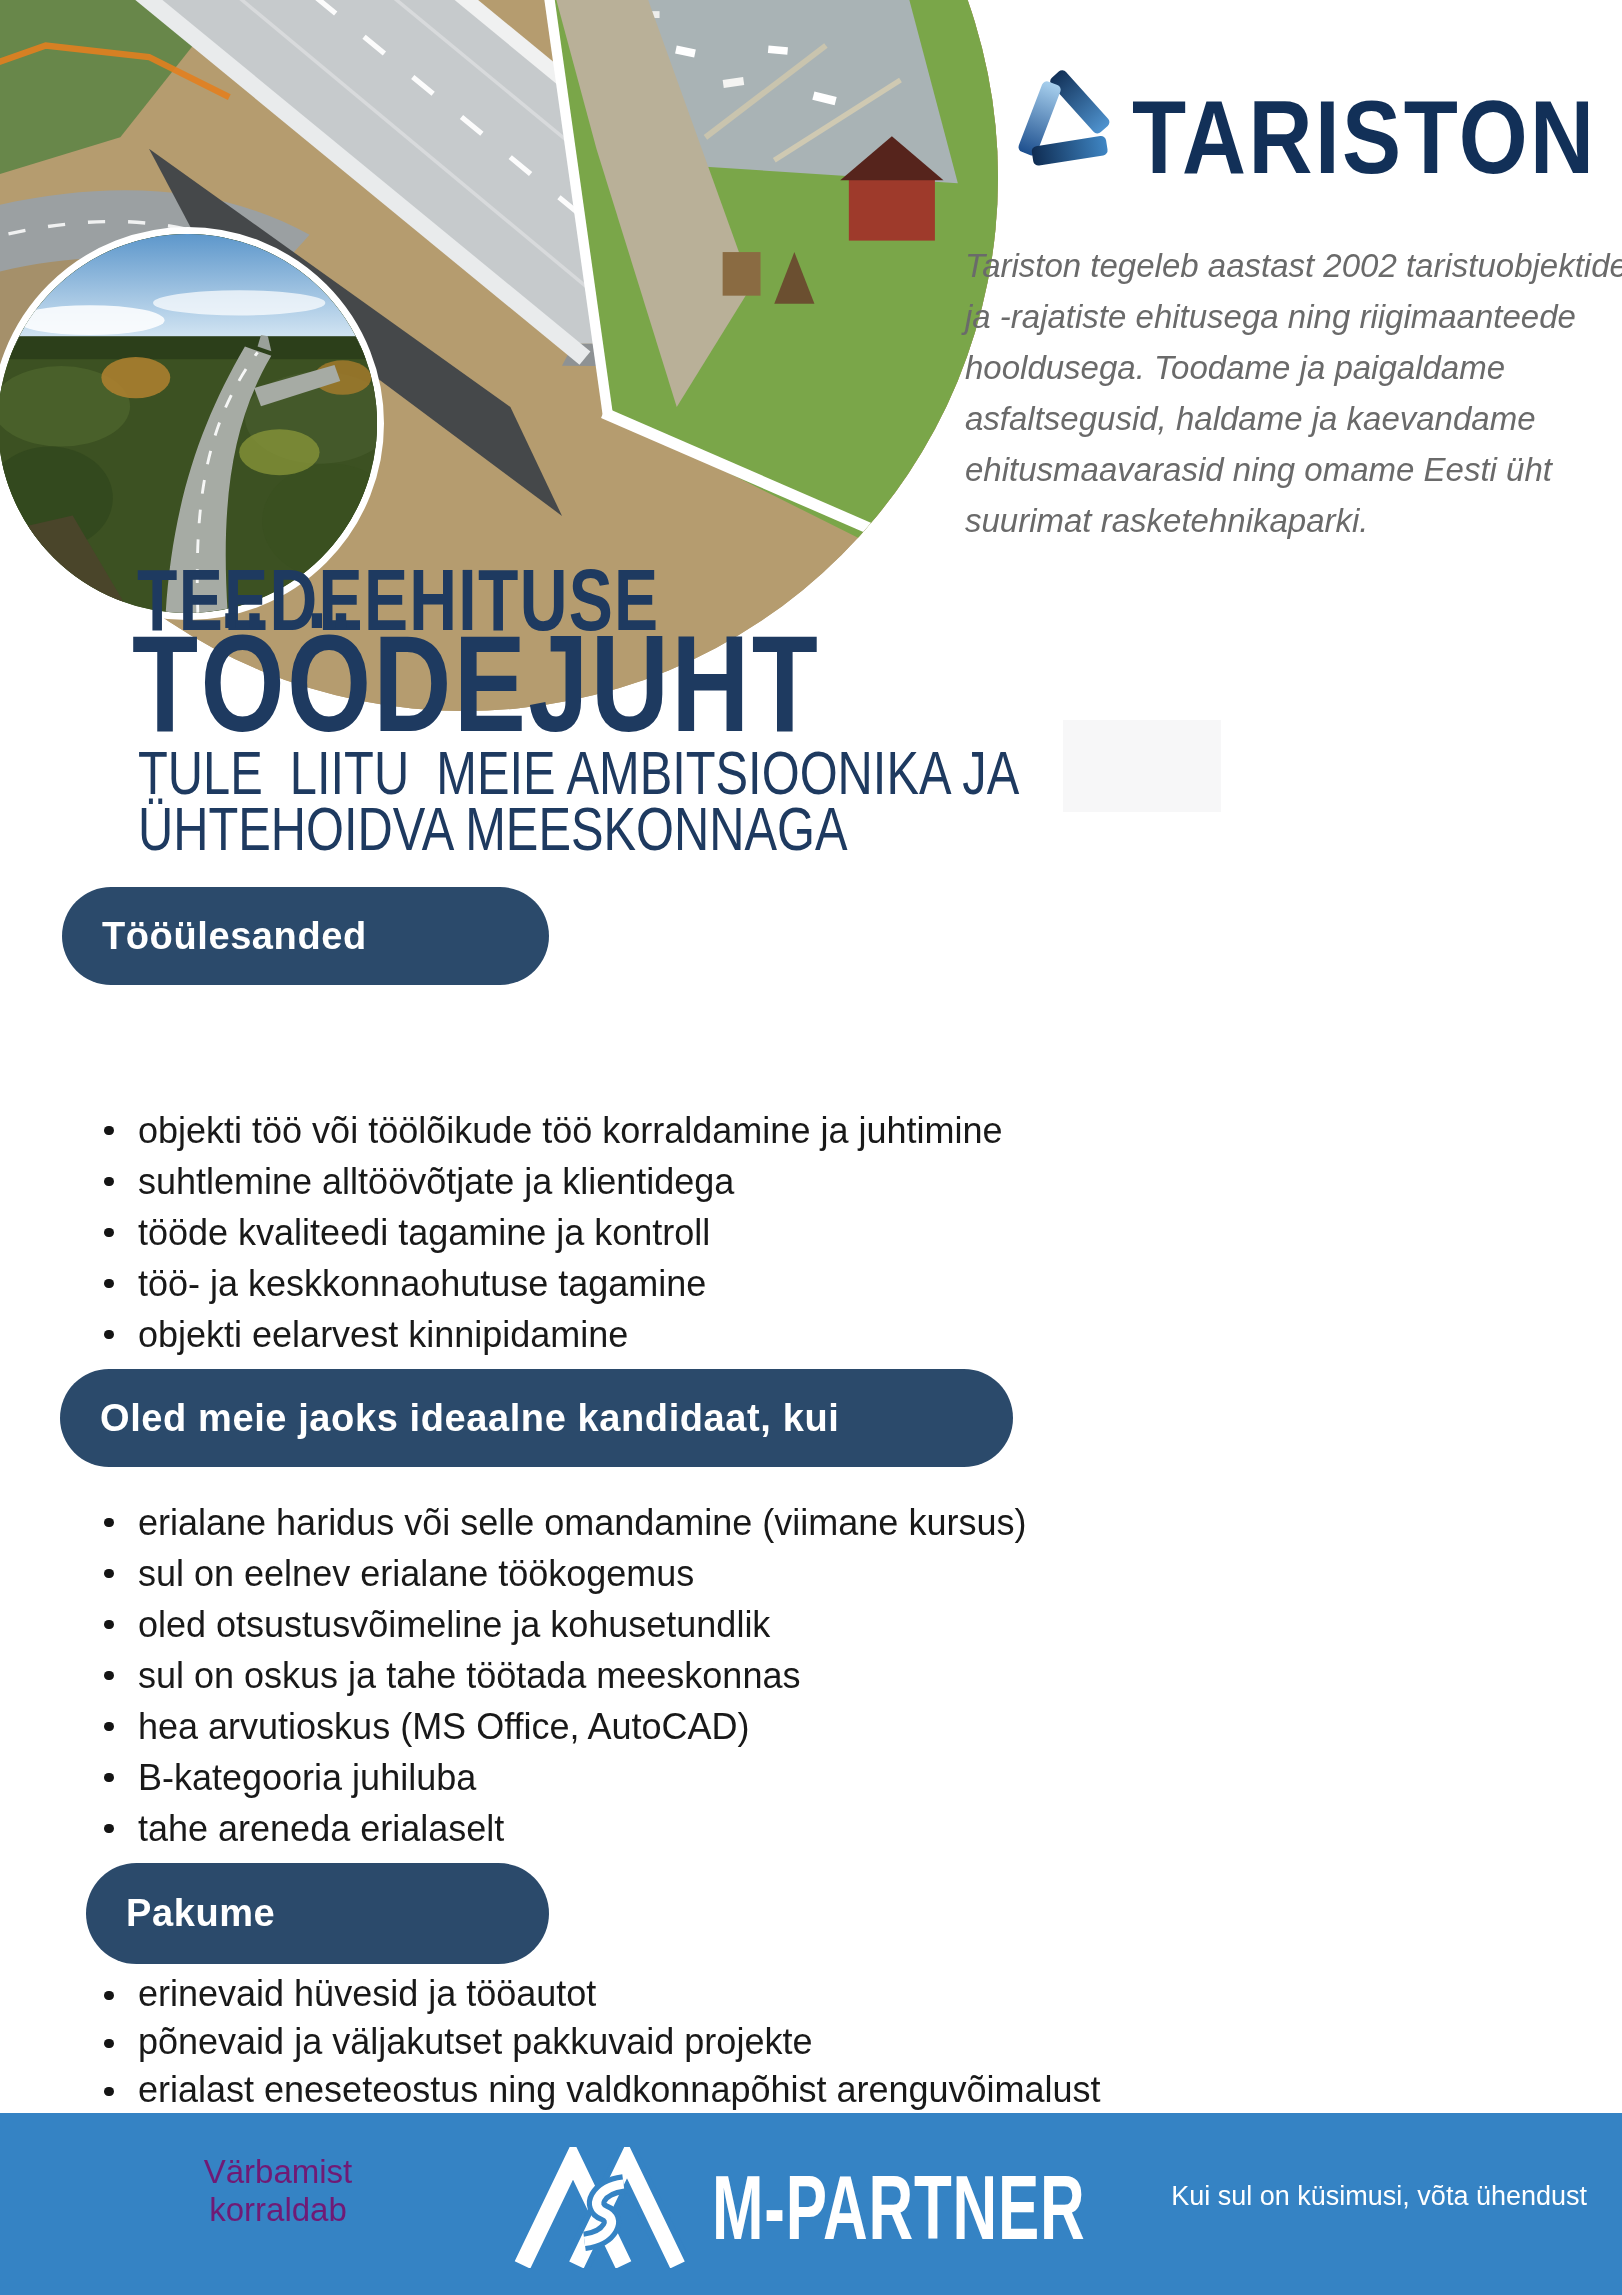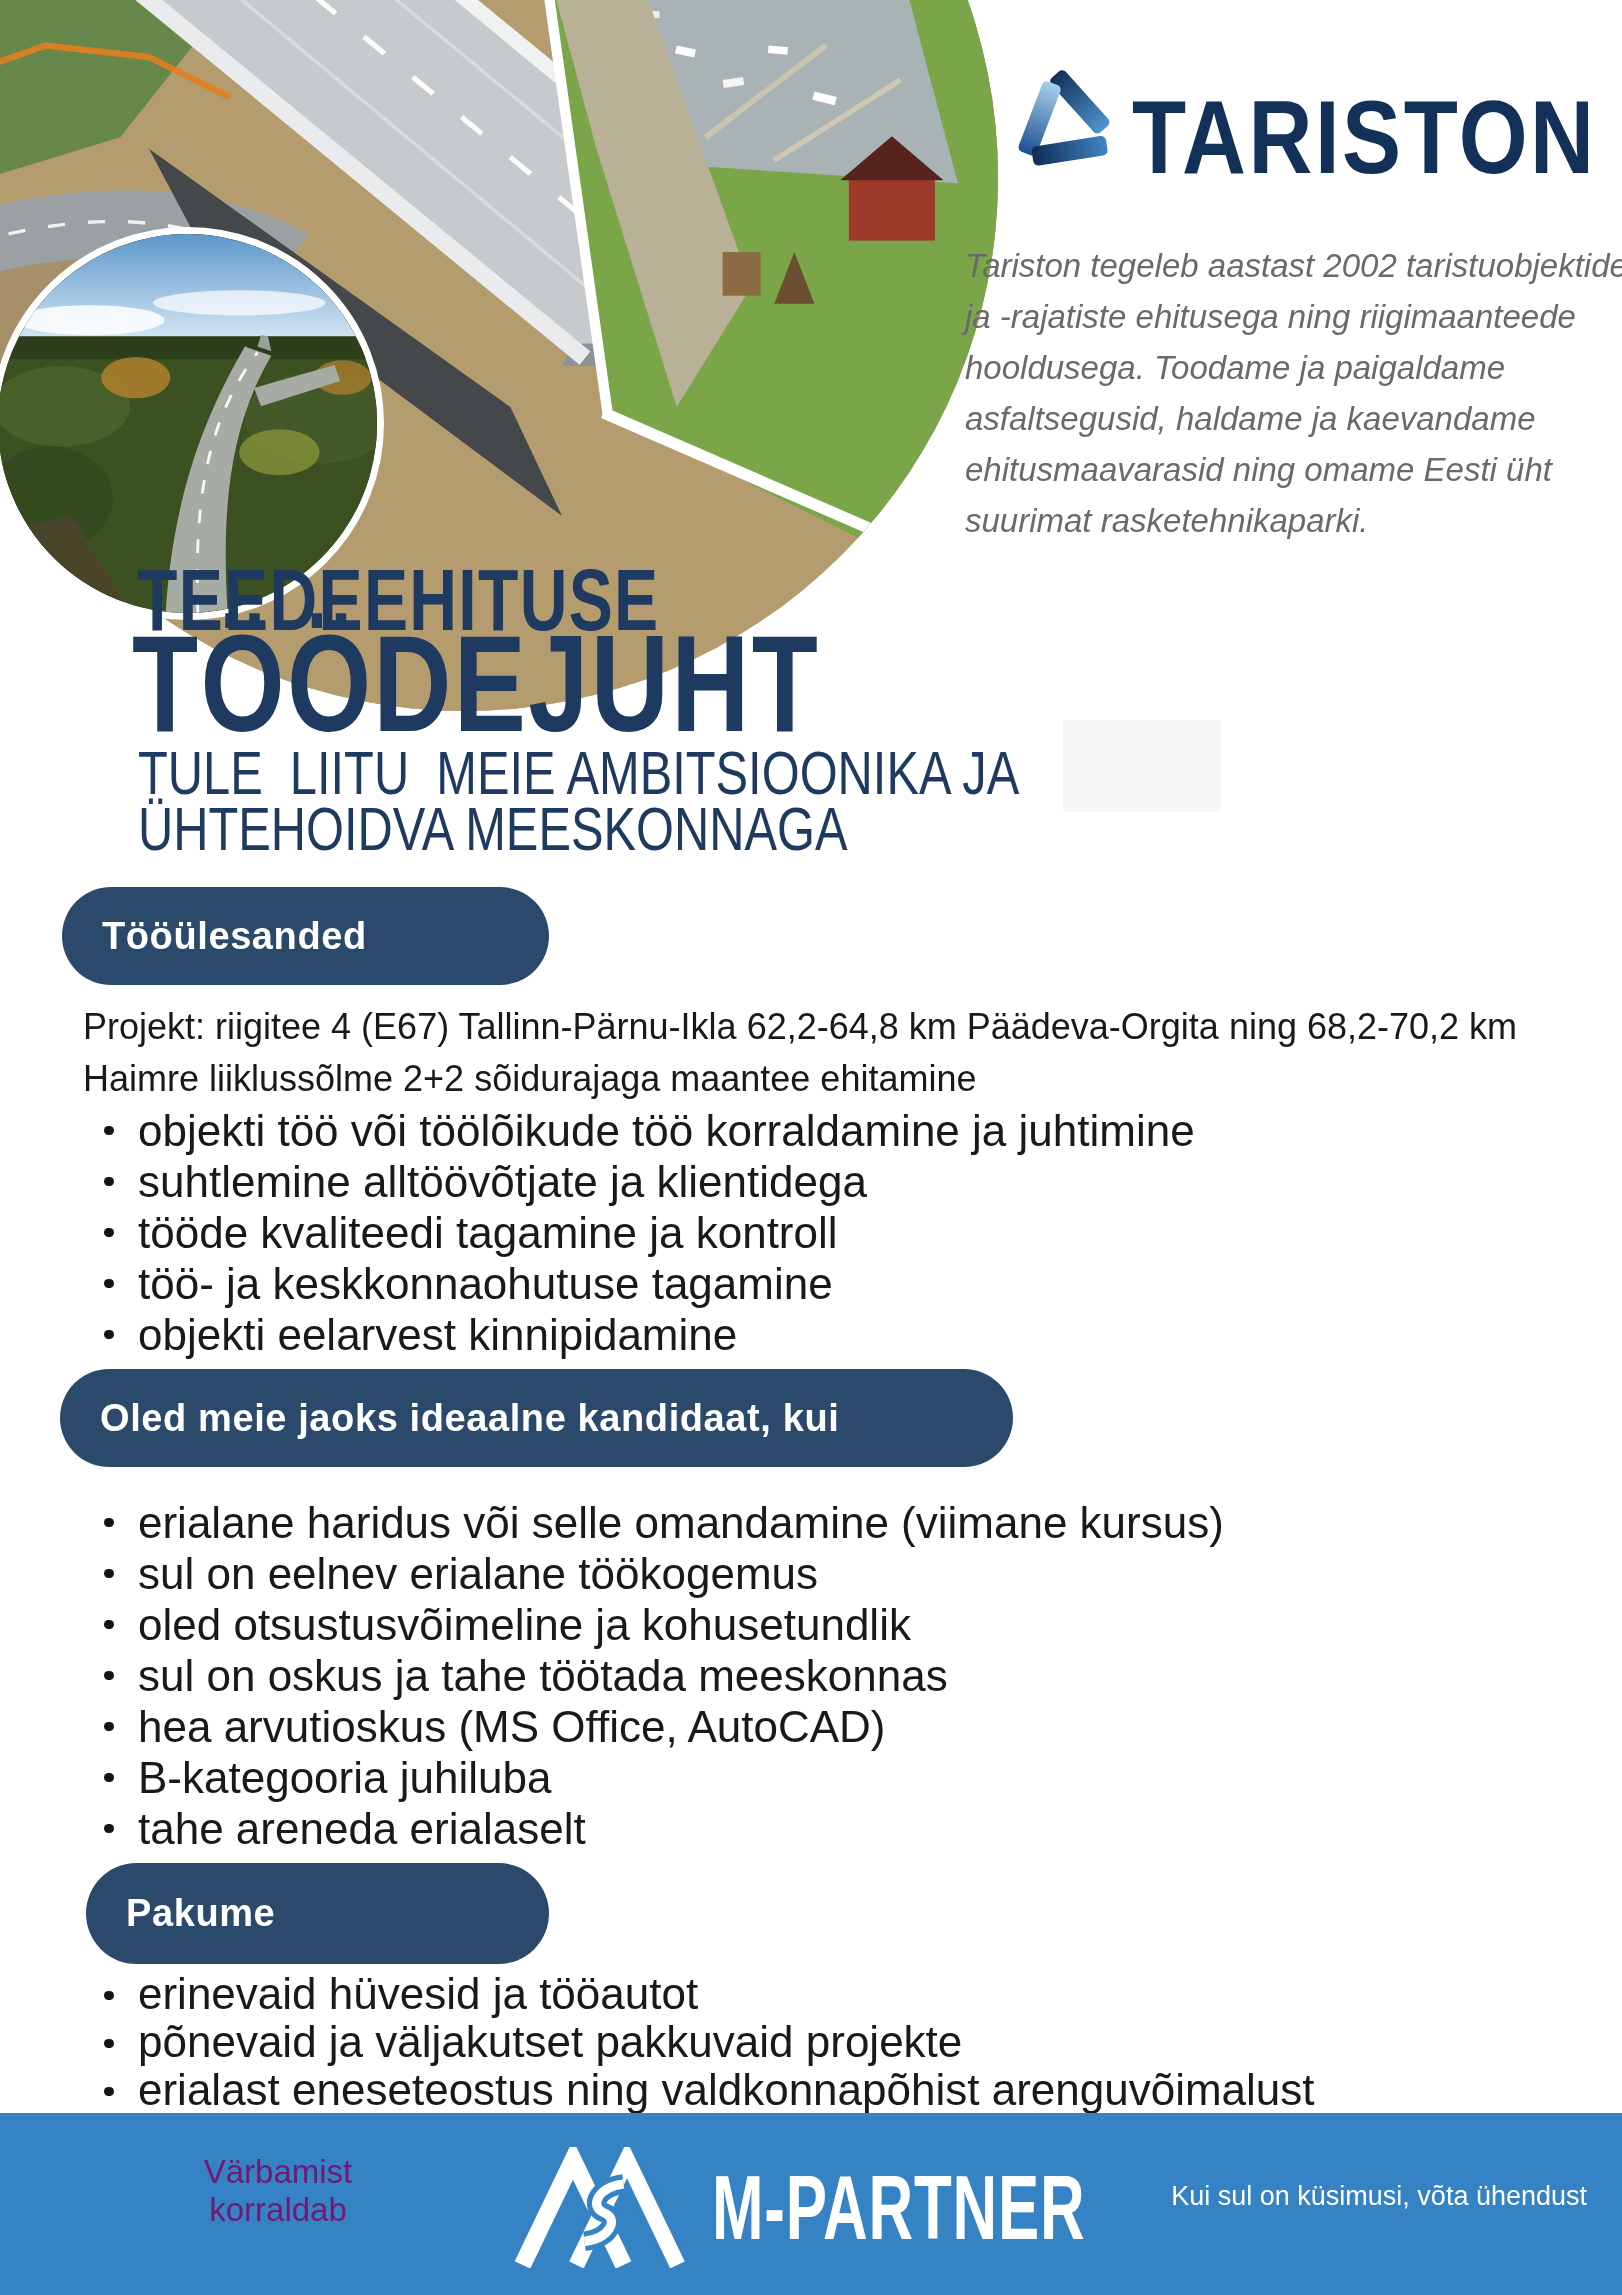--- a/index.html
+++ b/index.html
@@ -52,21 +52,21 @@
     background:#2b4a6b;border-radius:51px;color:#ffffff;
     display:flex;align-items:center;box-sizing:border-box;padding-left:40px;
     font-size:38px;font-weight:700;letter-spacing:0.6px;text-align:center;
   }
   
   .lead{
     left:83px;top:1001px;width:1435px;font-size:36px;line-height:52px;color:#191919;
   }
   .blist{list-style:none;margin:0;padding:0;color:#191919;}
   .blist li{
-    position:relative;padding-left:63px;font-size:44px;line-height:51px;
+    position:relative;padding-left:63px;font-size:36px;line-height:51px;
   }
   .blist li::before{
     content:"";position:absolute;left:29px;top:20.7px;width:9.8px;height:9.8px;
     border-radius:50%;background:#141414;
   }
   .blist.tight li{line-height:48px;}
   
   .footer{left:0;top:2113px;width:1623px;height:182px;background:#3583c4;}
   .footer-label{
     left:143px;top:2153px;width:270px;text-align:center;color:#701a75;
@@ -192,21 +192,20 @@
 
   <div class="abs tagline-backdrop"></div>
   <div class="abs kicker">TEEDEEHITUSE</div>
   <div class="abs role">TÖÖDEJUHT</div>
   <div class="abs tagline" style="left:138px;top:743px;">TULE  LIITU  MEIE AMBITSIOONIKA JA</div>
   <div class="abs tagline" style="left:138px;top:799px;">ÜHTEHOIDVA MEESKONNAGA</div>
 
   <div class="abs pill" style="left:62px;top:887px;width:487px;height:98px;">
     <span>Tööülesanded</span>
   </div>
-  <div class="abs lead">Projekt: riigitee 4 (E67) Tallinn-Pärnu-Ikla 62,2-64,8 km Päädeva-Orgita ning 68,2-70,2 km Haimre liiklussõlme 2+2 sõidurajaga maantee ehitamine</div>
   <ul class="abs blist" style="left:75px;top:1105px;width:1469px;">
     <li>objekti töö või töölõikude töö korraldamine ja juhtimine</li>
     <li>suhtlemine alltöövõtjate ja klientidega</li>
     <li>tööde kvaliteedi tagamine ja kontroll</li>
     <li>töö- ja keskkonnaohutuse tagamine</li>
     <li>objekti eelarvest kinnipidamine</li>
   </ul>
 
   <div class="abs pill" style="left:60px;top:1369px;width:953px;height:98px;">
     <span>Oled meie jaoks ideaalne kandidaat, kui</span>

